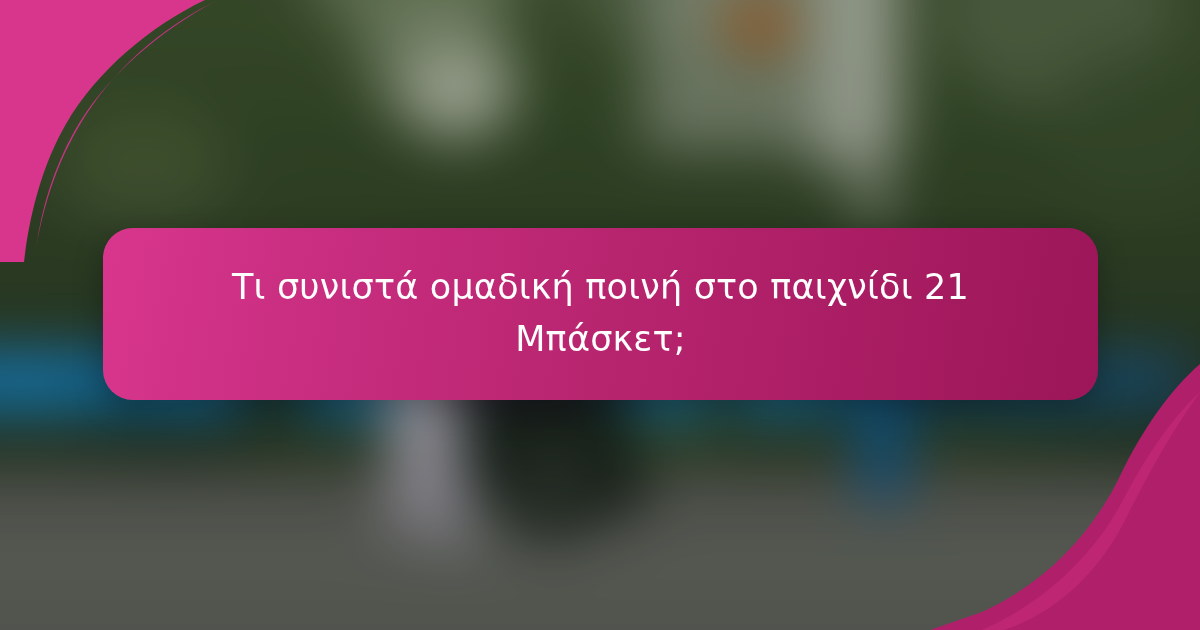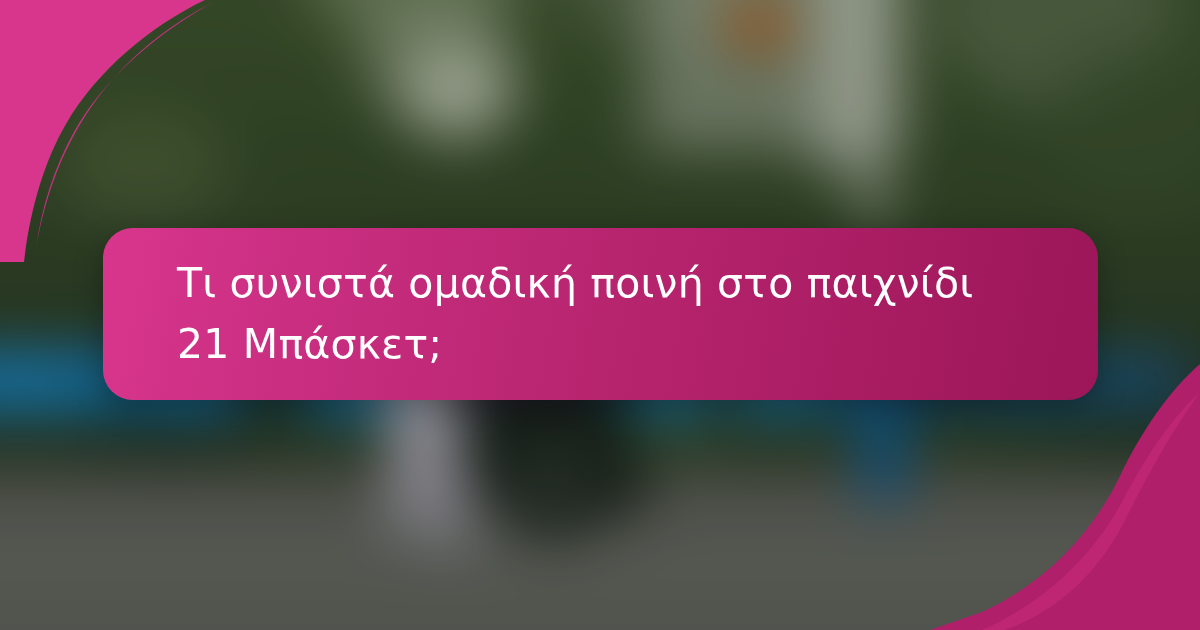--- a/index.html
+++ b/index.html
@@ -198,24 +198,24 @@
     box-shadow: 0 10px 30px rgba(0,0,0,.30);
     display: flex;
     align-items: center;
     justify-content: center;
     box-sizing: border-box;
     padding: 12px 74px;
   }
   .card-title {
     margin: 0;
     color: #ffffff;
-    font-size: 41px;
+    font-size: 35px;
     line-height: 1.48;
     font-weight: 400;
-    text-align: left;
+    text-align: center;
     letter-spacing: .2px;
     font-family: "DejaVu Sans", "Liberation Sans", sans-serif;
   }
 </style>
 </head>
 <body>
 
 <div id="stage">
 
   <div class="bg-photo">

